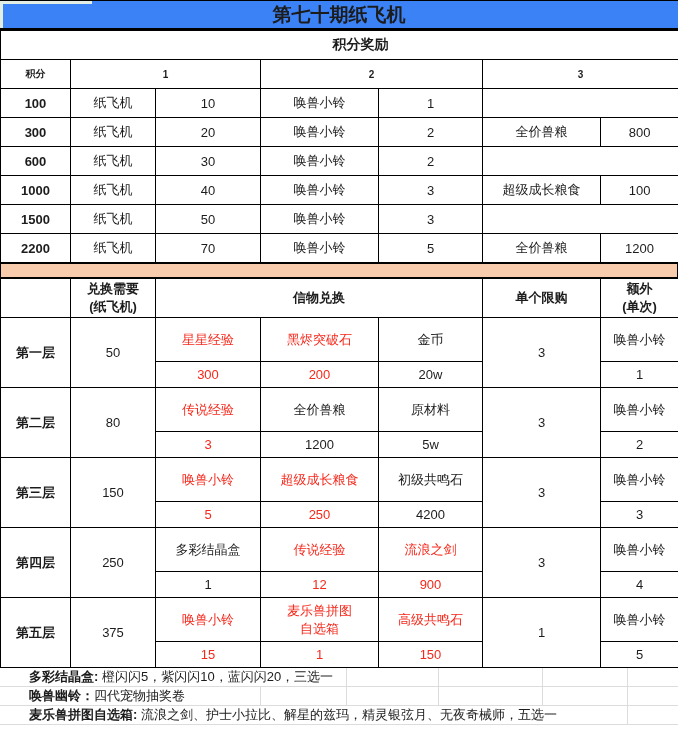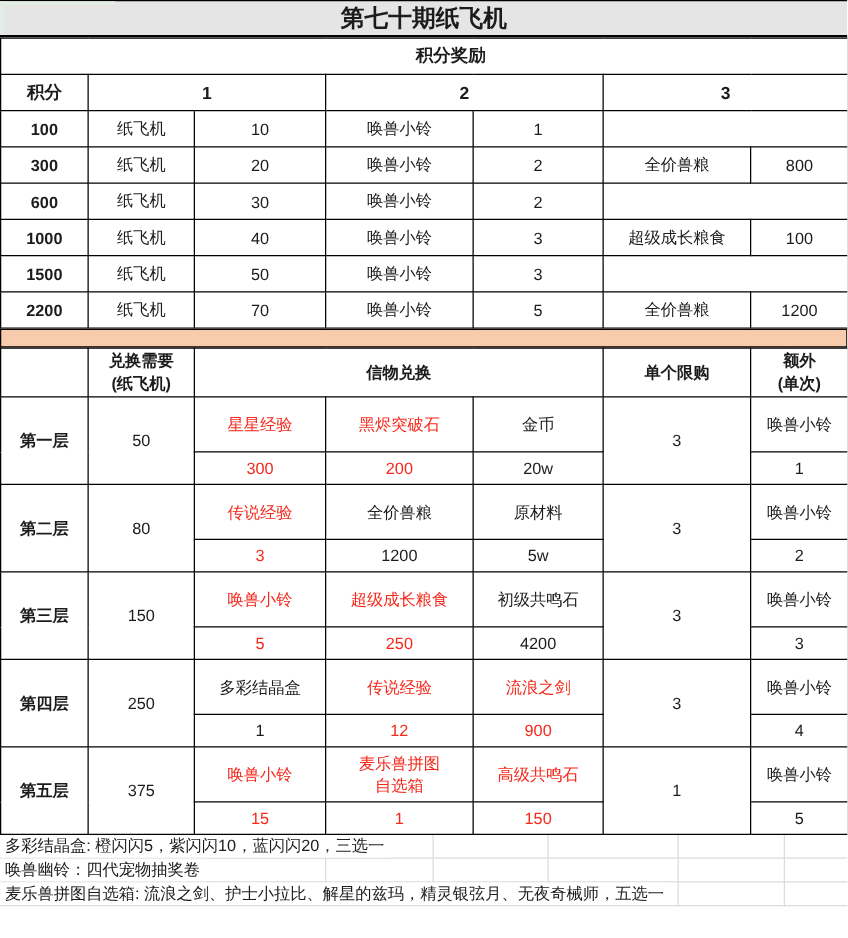--- a/index.html
+++ b/index.html
@@ -4,48 +4,48 @@
 <style>
   html,body{margin:0;padding:0;background:#fff;}
   .wrap{
     width:678px;height:750px;background:#fff;position:relative;overflow:hidden;
     font-family:"Liberation Sans","DejaVu Sans",sans-serif;color:#1c1c1c;
   }
   
   .title-row{
     height:27px;border-bottom:2px solid #000;border-top:1px solid #000;
     display:flex;align-items:center;justify-content:center;
-    font-size:19px;font-weight:bold;position:relative;background:#e5e5e5;
+    font-size:19px;font-weight:bold;position:relative;background:#3b82f6;
   }
   .corner-artifact{position:absolute;left:0;top:0;width:92px;height:3px;background:var(--green,#E2EDE3);}
   .corner-artifact-v{position:absolute;left:0;top:0;width:3px;height:27px;background:var(--green,#E2EDE3);}
   
   table{border-collapse:collapse;table-layout:fixed;width:678px;}
   td{border:1px solid #000;text-align:center;vertical-align:middle;
      font-size:13px;padding:0 2px;overflow:hidden;background:#fff;}
   .c-bold{font-weight:bold;}
   .red{color:var(--red,#F5281B);}
   .preline{white-space:pre-line;line-height:1.35;}
   
   #t1 .sub-row td{height:25px;font-size:14px;font-weight:bold;padding-left:44px;}
-  #t1 .head-row td{height:27px;font-size:14px;font-weight:bold;}
+  #t1 .head-row td{height:27px;font-size:10px;font-weight:bold;}
   #t1 tbody tr{height:29px;}
   
   .band{height:13px;background:var(--band,#F8CBAD);border:1px solid #000;}
   
   #t2 .head-row td{height:38px;font-size:13px;font-weight:bold;}
   #t2 tr.item-row{height:44px;}
   #t2 tr.qty-row{height:26px;}
   
   .notes{position:relative;height:57px;}
   .grid-v{position:absolute;top:0;width:1px;height:57px;background:var(--grid,#DCDCDC);}
   .note-row{position:relative;height:18px;border-bottom:1px solid var(--grid,#DCDCDC);
     display:flex;align-items:center;}
   .note-text{background:#fff;padding:0 5px 0 4px;font-size:13px;line-height:18px;white-space:nowrap;}
-  .note-label{font-weight:normal;}
+  .note-label{font-weight:bold;margin-left:25px;}
 </style>
 </head>
 <body>
 
 <div class="wrap">
 
   <div class="title-row">
     <div class="corner-artifact"></div>
     <div class="corner-artifact-v"></div>
     <span>第七十期纸飞机</span>

